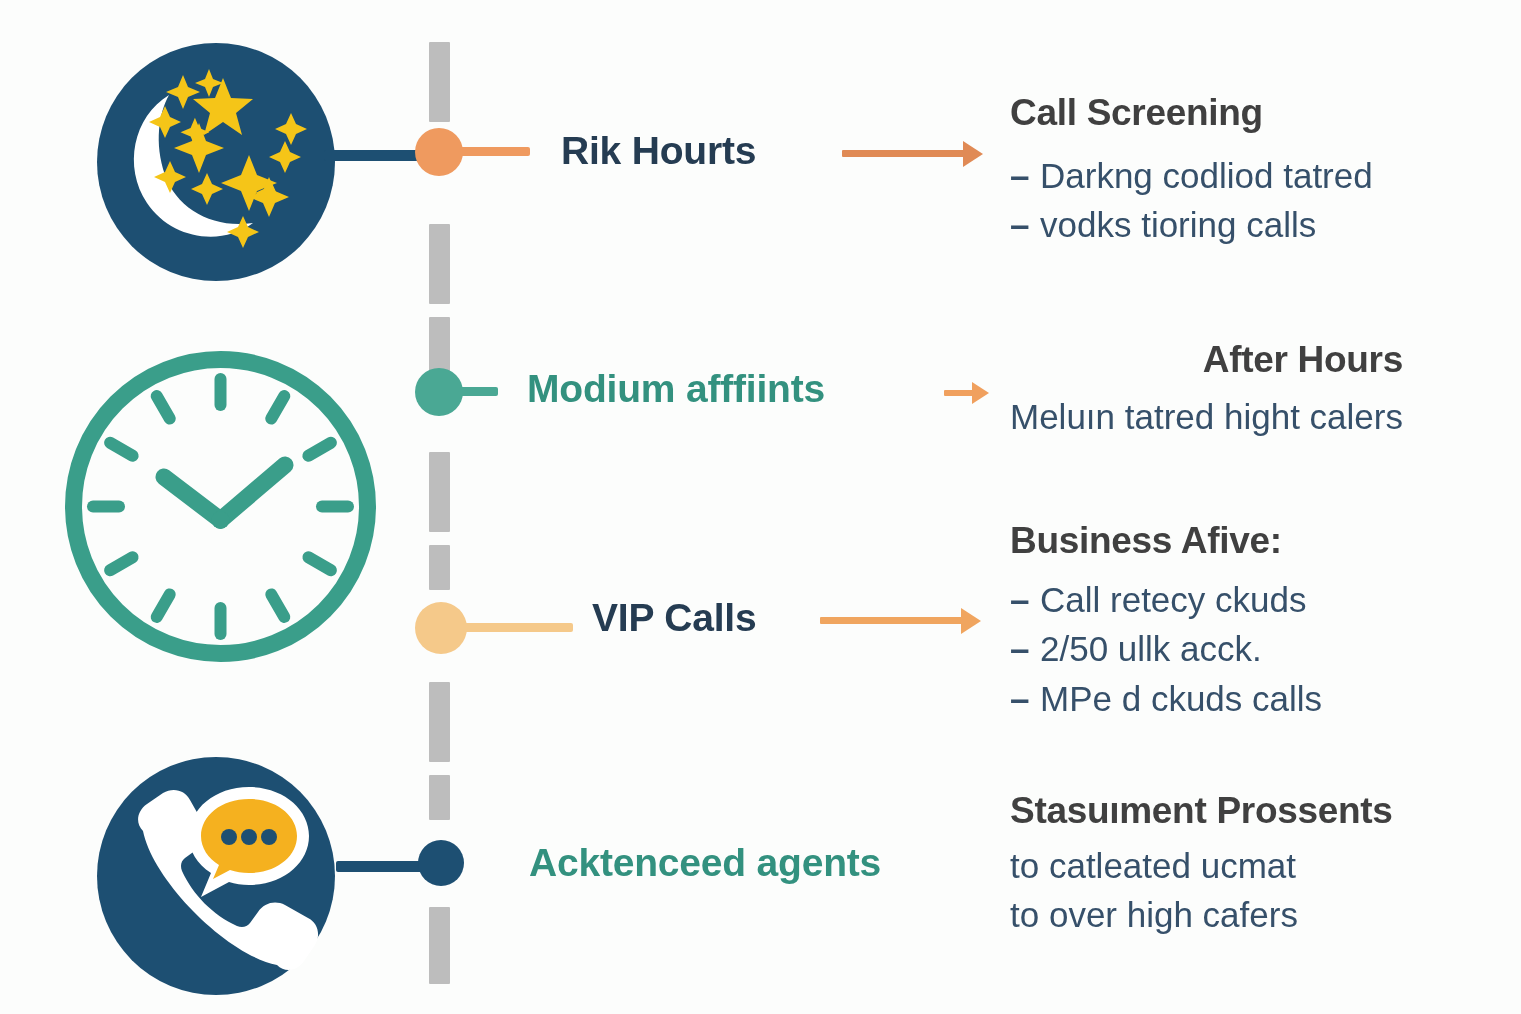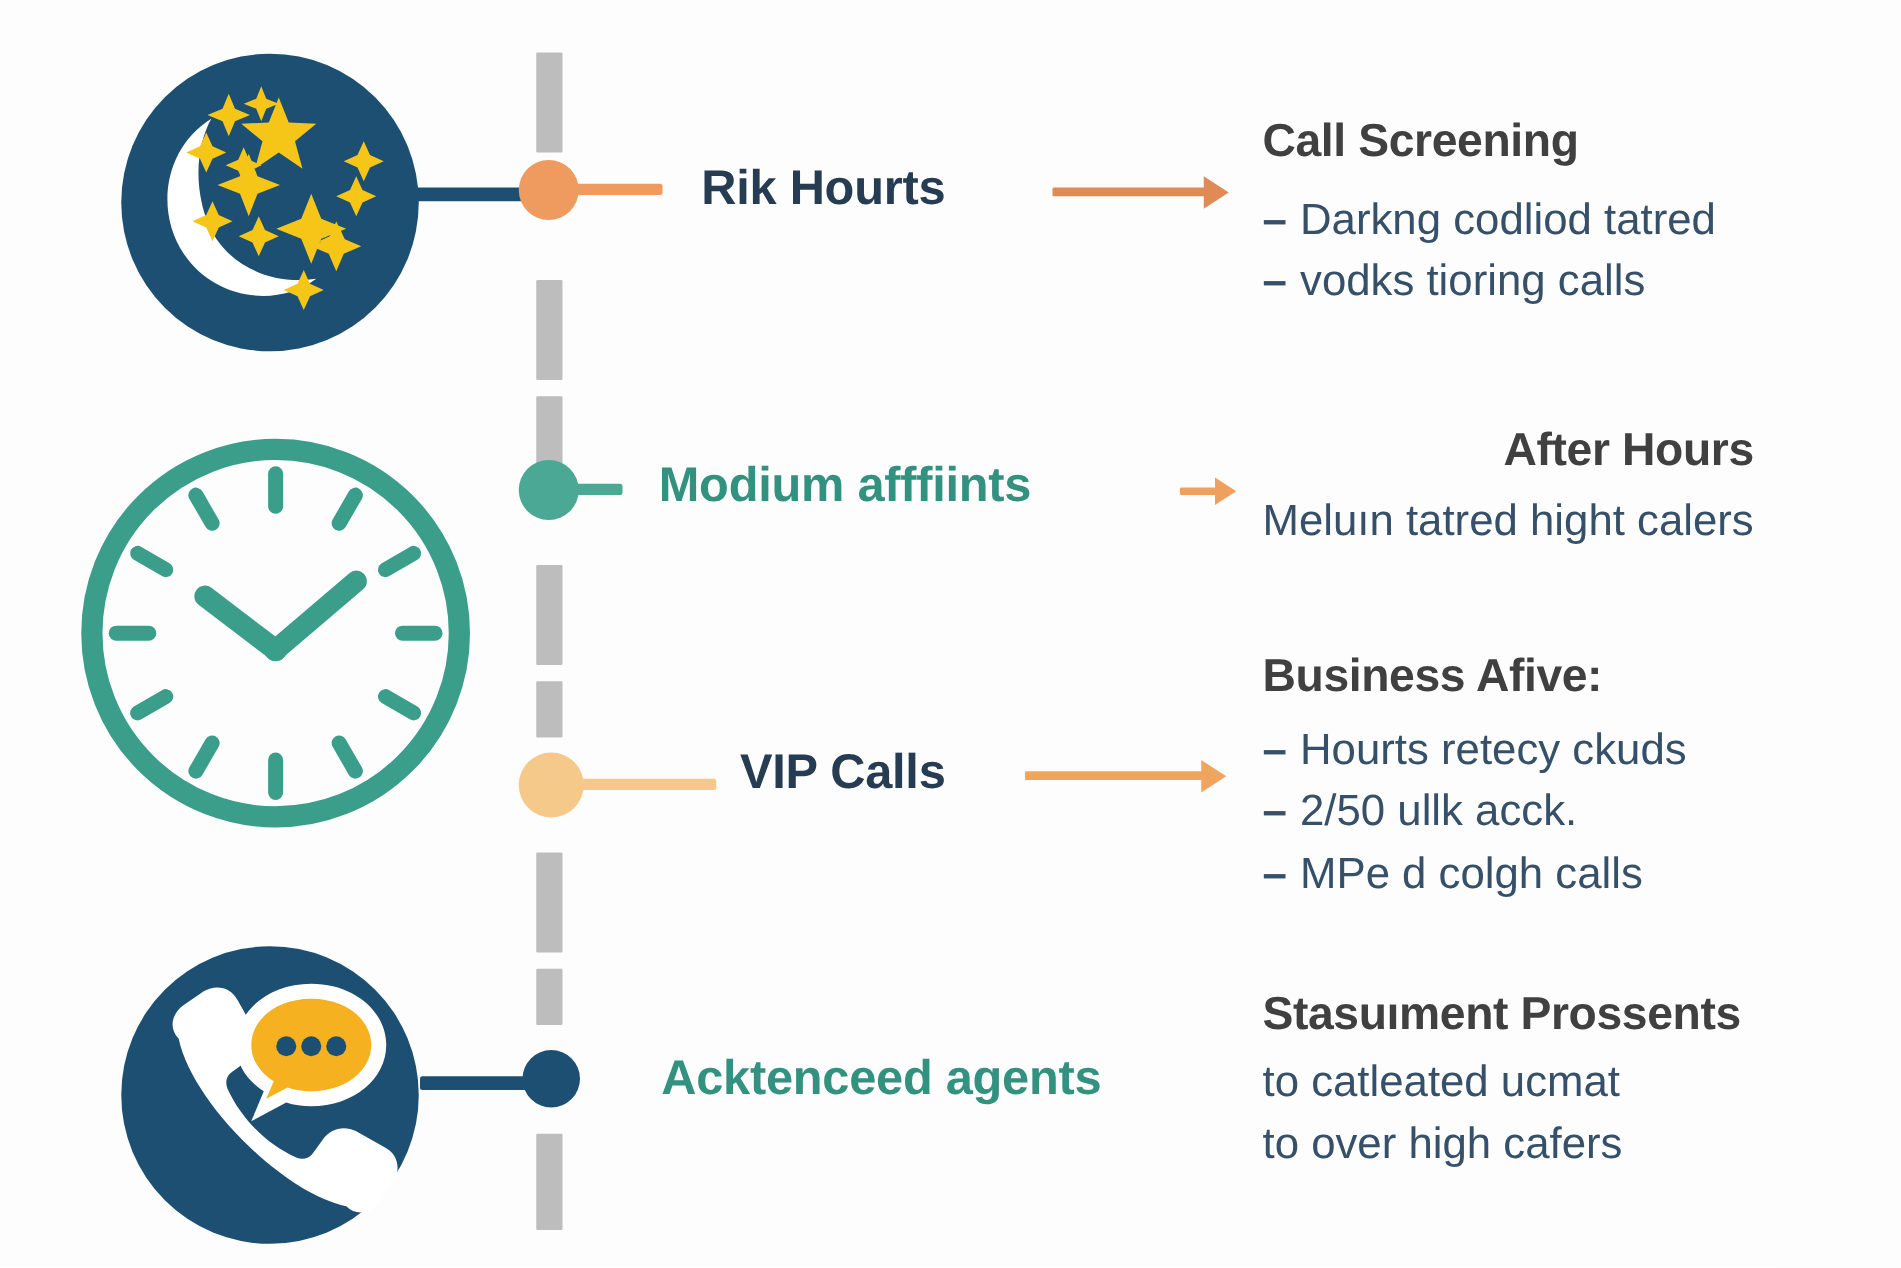--- a/index.html
+++ b/index.html
@@ -264,29 +264,29 @@
 
   <div class="block" style="top:338px;text-align:right;">
     <div class="block-title">After Hours</div>
     <div class="plain-line" style="margin-top:10px;">Meluın tatred hight calers</div>
   </div>
 
   <div class="block" style="top:519px;">
     <div class="block-title">Business Afive:</div>
     <div class="block-line" style="margin-top:12px;">
       <span class="bullet-dash">–</span>
-      <span>Hourts retecy ckuds</span>
+      <span>Call retecy ckuds</span>
     </div>
     <div class="block-line">
       <span class="bullet-dash">–</span>
       <span>2/50 ullk acck.</span>
     </div>
     <div class="block-line">
       <span class="bullet-dash">–</span>
-      <span>MPe d colgh calls</span>
+      <span>MPe d ckuds calls</span>
     </div>
   </div>
 
   <div class="block" style="top:789px;">
     <div class="block-title">Stasuıment Prossents</div>
     <div class="plain-line" style="margin-top:8px;">to catleated ucmat</div>
     <div class="plain-line">to over high cafers</div>
   </div>
 
 </div>

